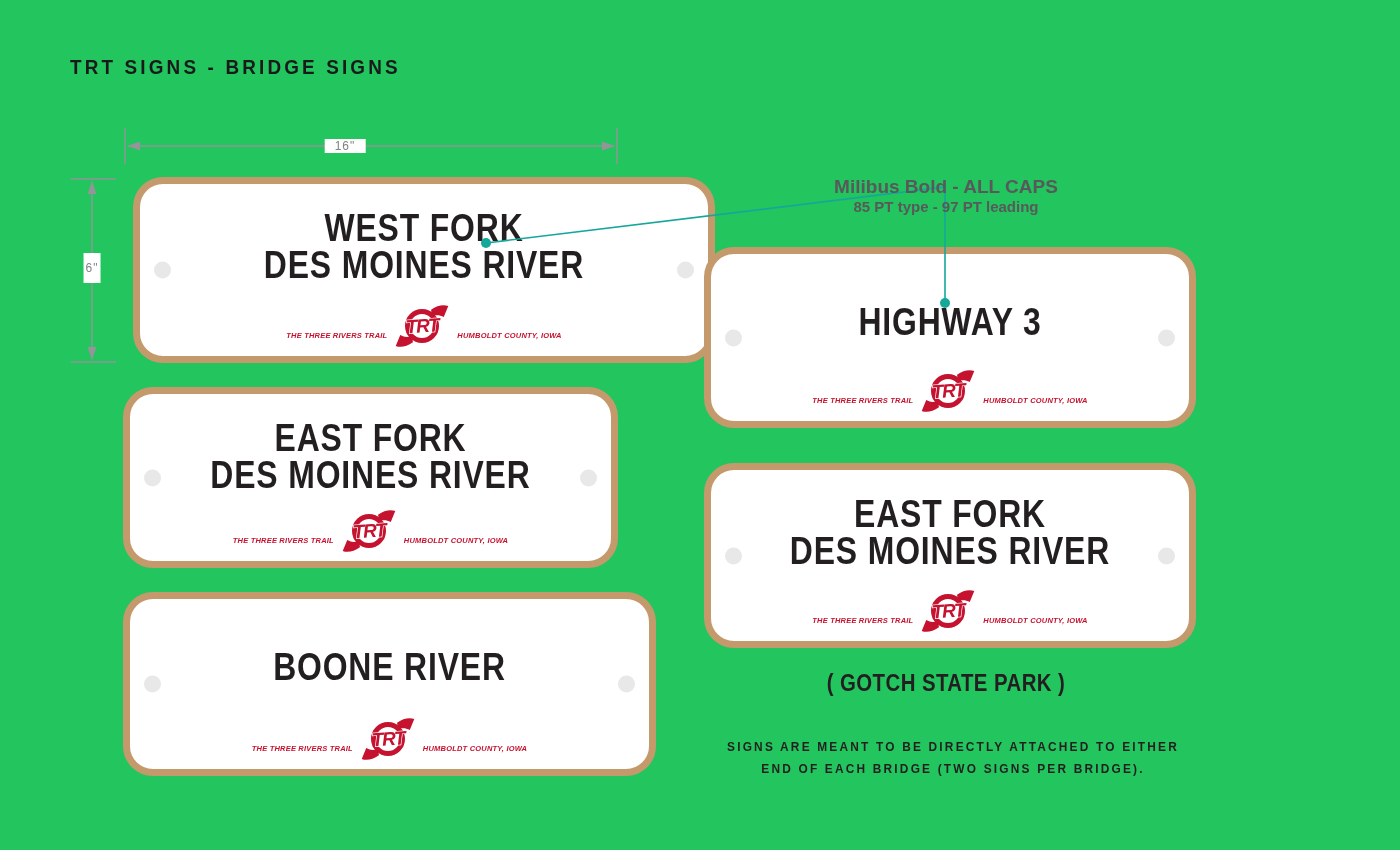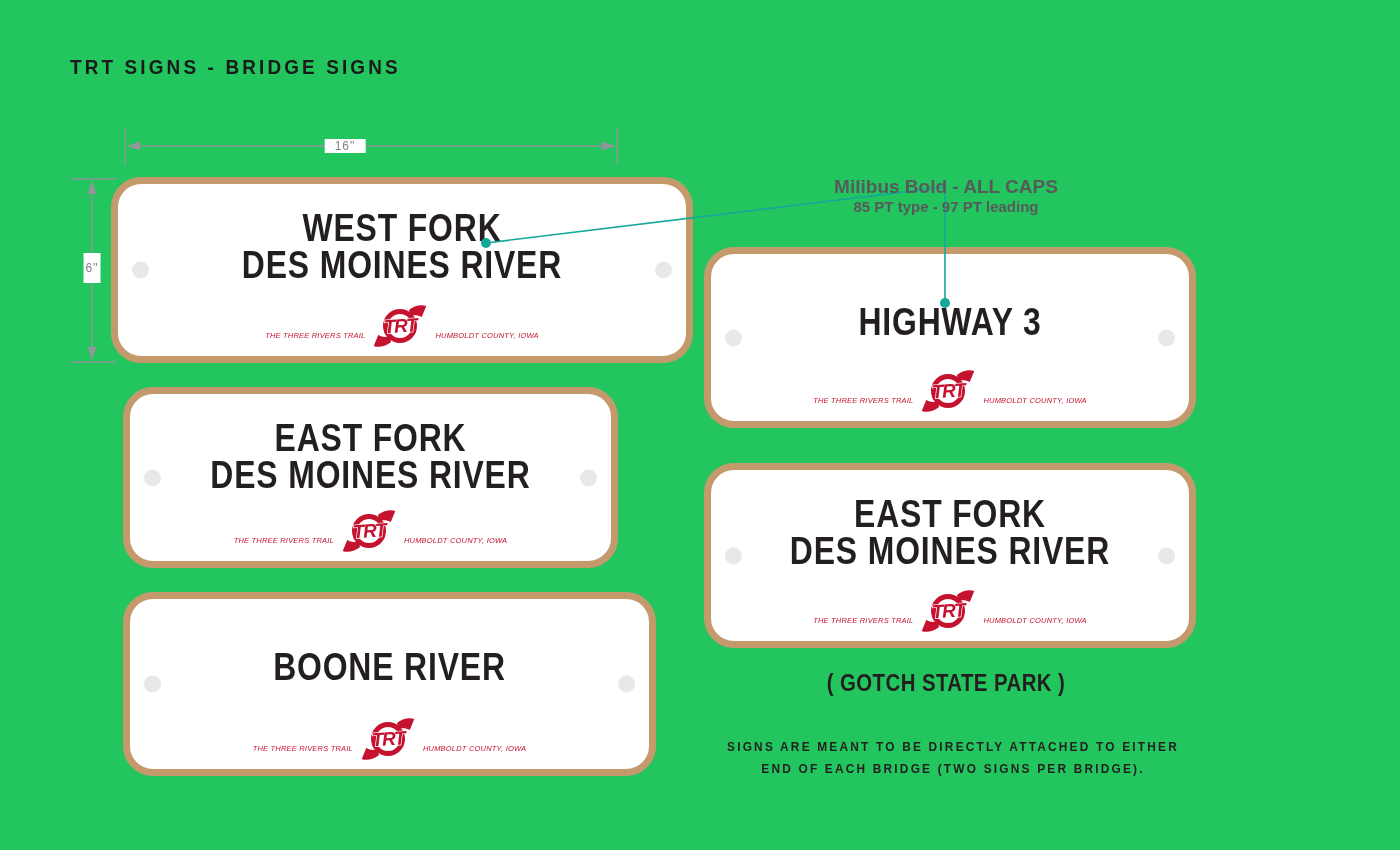--- a/index.html
+++ b/index.html
@@ -34,21 +34,21 @@
     position:absolute;left:946px;top:138px;transform:translateX(-50%);
     text-align:center;color:var(--annotation-gray);z-index:6;white-space:nowrap;margin-top:38px;
   }
   .annotation .a1{font-size:19px;font-weight:700;line-height:22px;}
   .annotation .a2{font-size:15px;font-weight:700;line-height:18px;}
 
   .sign{
     position:absolute;background:#fff;border:7px solid var(--sign-border);
     border-radius:30px;z-index:1;
   }
-  .s1{left:111px;top:177px;width:582px;height:186px;}
+  .s1{left:133px;top:177px;width:582px;height:186px;}
   .s2{left:123px;top:387px;width:495px;height:181px;}
   .s3{left:123px;top:592px;width:533px;height:184px;}
   .s4{left:704px;top:247px;width:492px;height:181px;}
   .s5{left:704px;top:463px;width:492px;height:185px;}
 
   .hole{
     position:absolute;top:50%;width:17px;height:17px;border-radius:50%;
     background:var(--hole-gray);transform:translateY(-50%);
   }
   .hole.left{left:14px;} .hole.right{right:14px;}
@@ -58,21 +58,21 @@
     color:var(--ink);font-weight:700;font-size:38px;line-height:37px;letter-spacing:1px;
     transform:scaleX(0.84);transform-origin:50% 50%;white-space:nowrap;text-align:center;
   }
   .sign-title.two{top:26px;} .sign-title.one{top:50px;}
 
   .logo-row{
     position:absolute;left:0;right:0;bottom:6px;display:flex;align-items:flex-end;
     justify-content:center;gap:6px;
   }
   .logo-side{
-    font-size:7.5px;font-weight:400;font-style:italic;color:var(--logo-red);
+    font-size:7.5px;font-weight:700;font-style:italic;color:var(--logo-red);
     letter-spacing:0.2px;white-space:nowrap;margin-bottom:10px;
   }
   .trt-logo{width:58px;height:48px;flex:0 0 auto;}
   .trt-ring{fill:#fff;stroke:var(--logo-red);stroke-width:5.5;}
   .trt-flag{fill:var(--logo-red);}
   .trt-monogram{
     fill:var(--logo-red);stroke:#fff;stroke-width:1.4;
     font-family:"Liberation Sans",sans-serif;font-weight:700;font-style:italic;
     font-size:21px;letter-spacing:-1.5px;
   }

